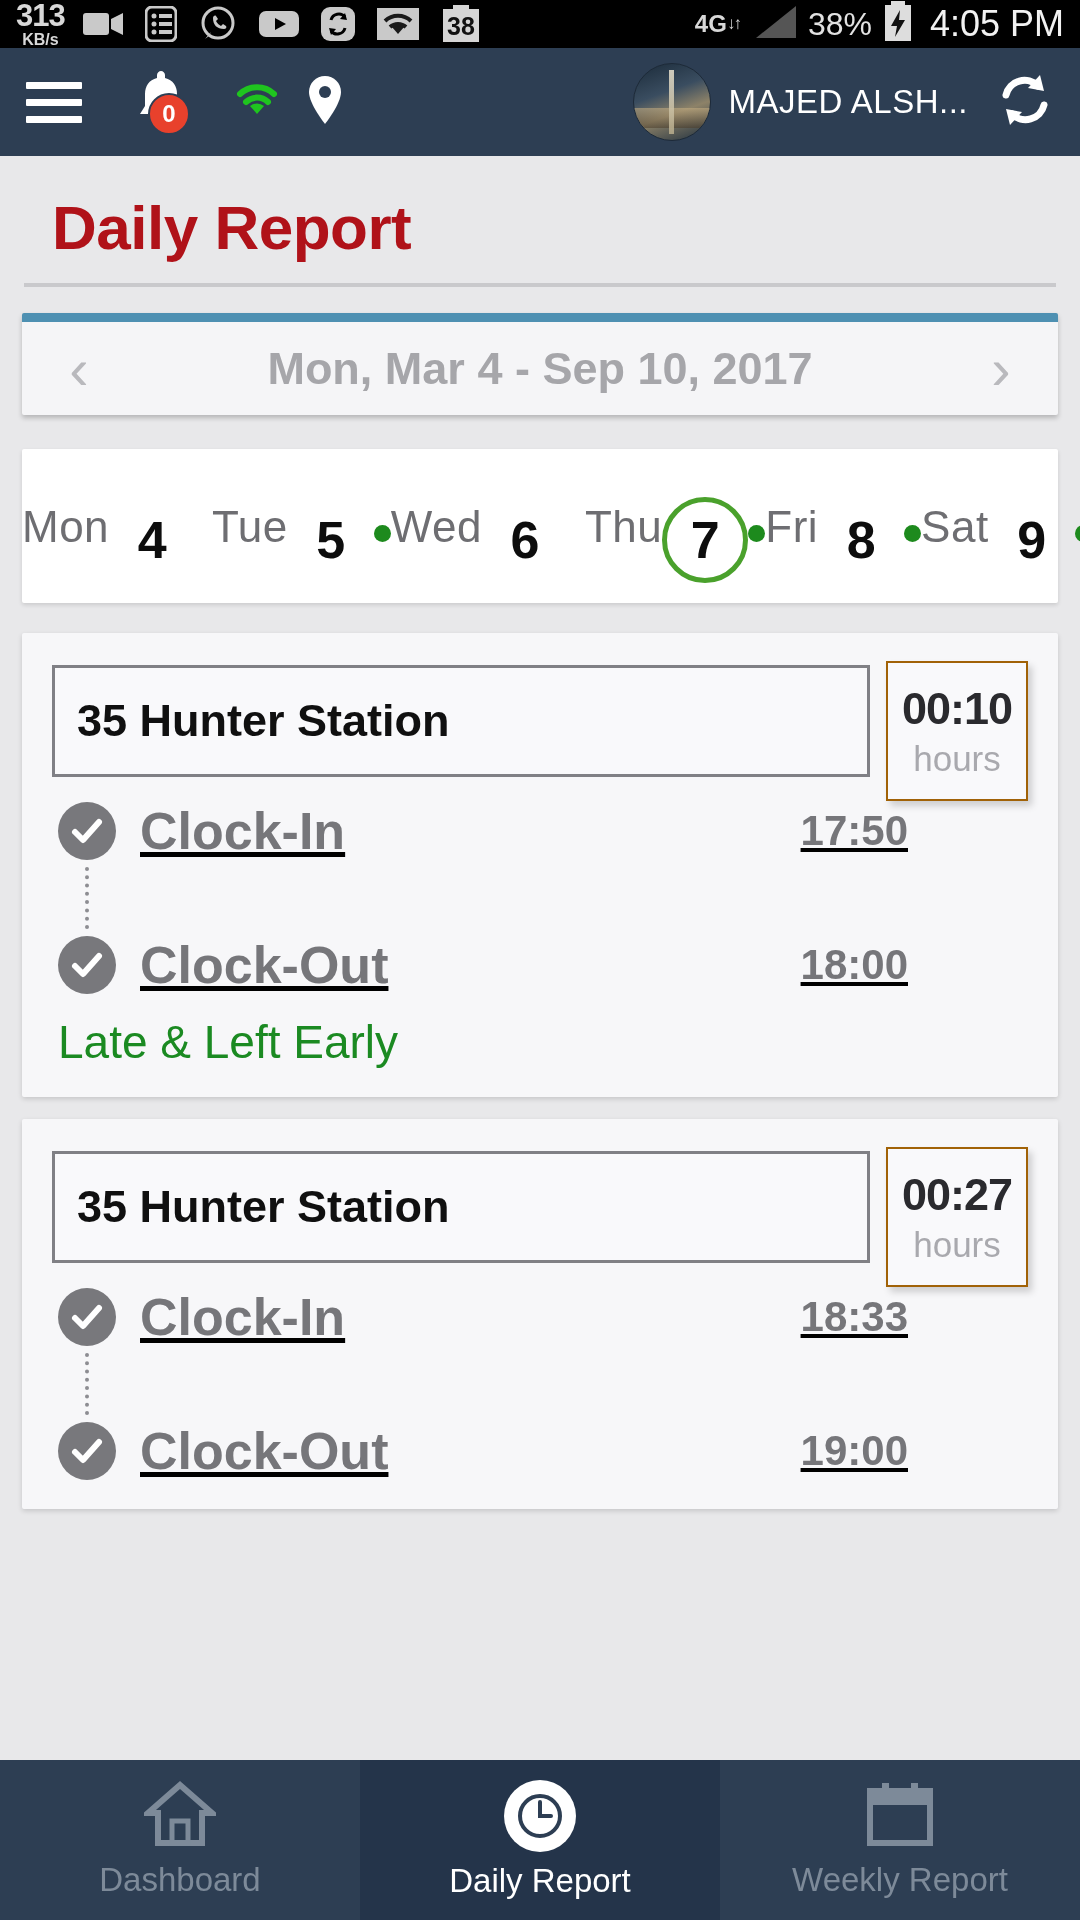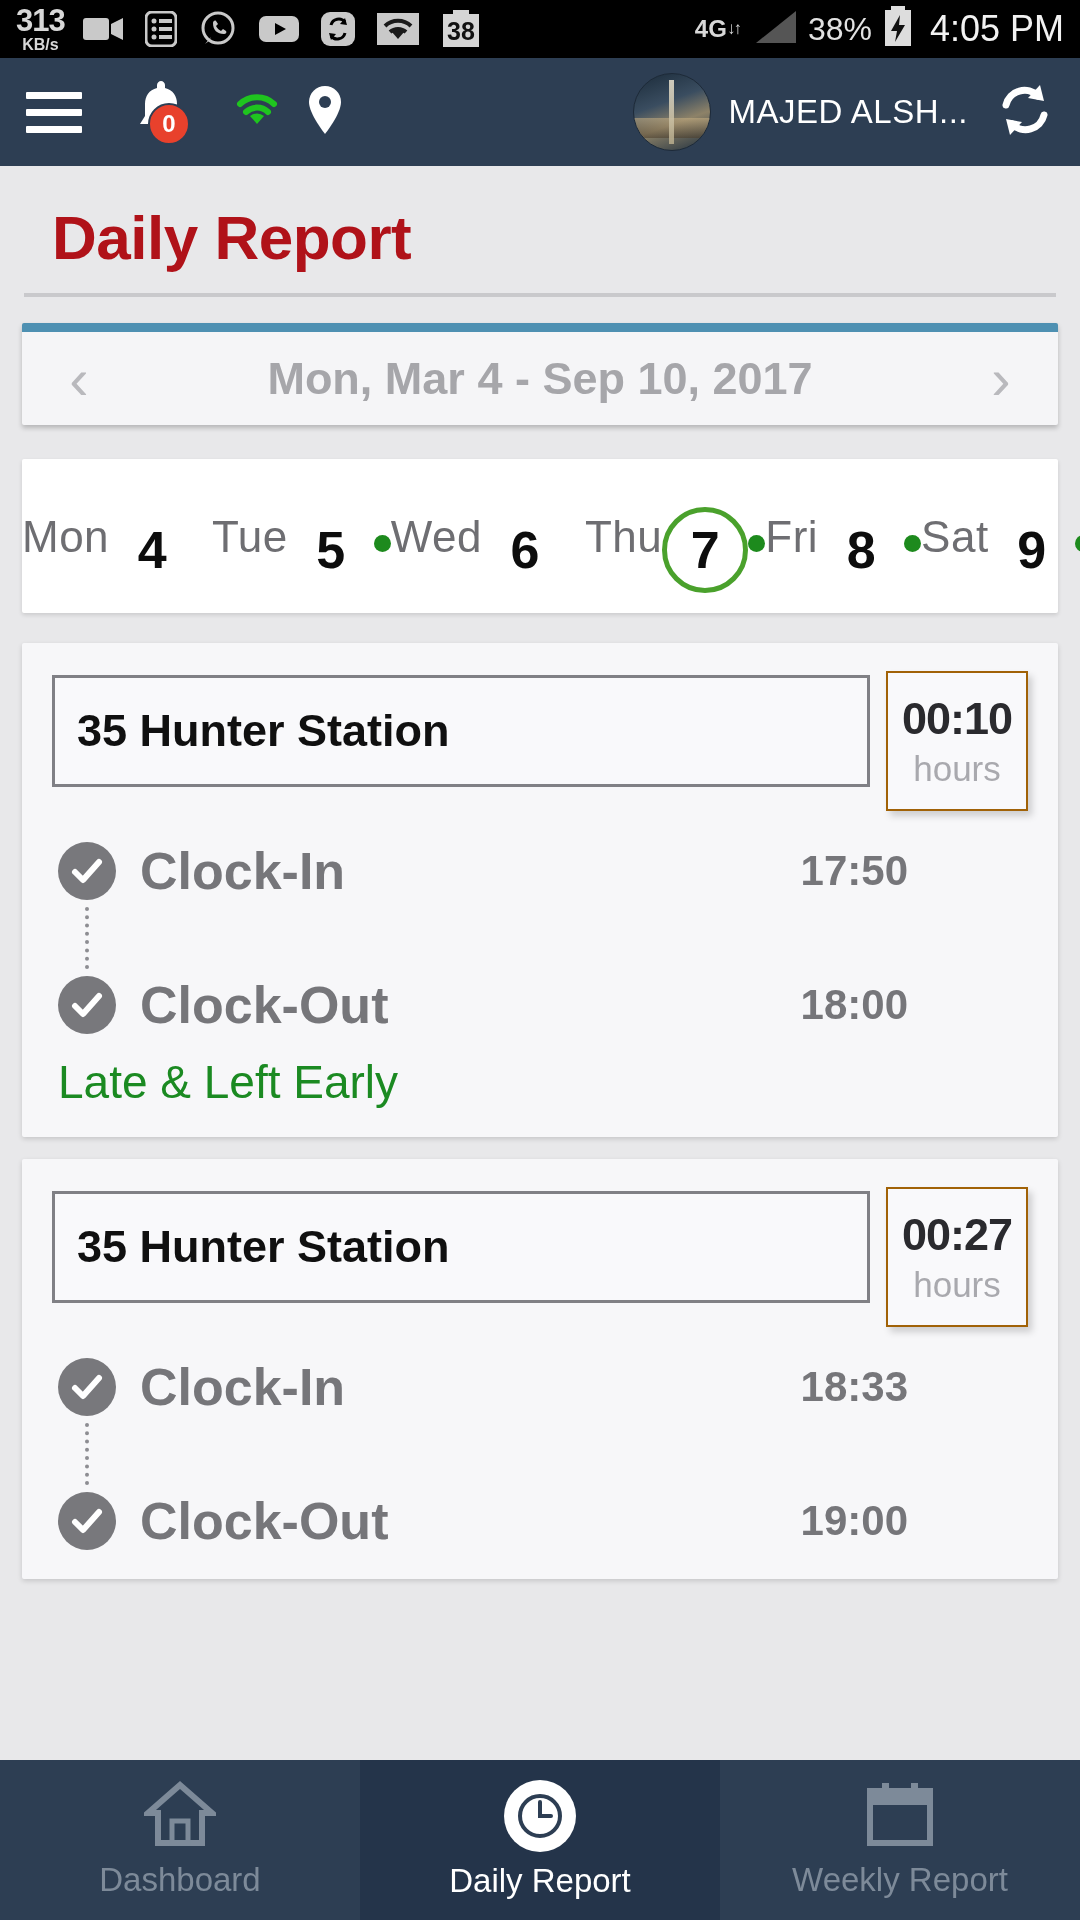--- a/index.html
+++ b/index.html
@@ -6,21 +6,21 @@
   html,body { width:1080px; height:1920px; }
   body {
     font-family:"Liberation Sans", sans-serif;
     background:#e8e8ea;
     overflow:hidden;
     position:relative;
   }
 
   
   .statusbar{
-    height:58px; background:#000; display:flex; align-items:center;
+    height:48px; background:#000; display:flex; align-items:center;
     padding:0 16px; gap:0px; color:#d8d8d8;
   }
   .net-speed{ display:flex; flex-direction:column; align-items:center; line-height:1;
     font-weight:bold; margin-right:18px; }
   .net-speed .num{ font-size:31px; letter-spacing:-1px; }
   .net-speed .unit{ font-size:16px; letter-spacing:0px; margin-top:1px; }
   .sicon{ margin-right:22px; display:flex; align-items:center; justify-content:flex-start;}
   .sb-right{ margin-left:auto; display:flex; align-items:center; gap:10px; }
   .g4{ display:flex; flex-direction:row; align-items:center; line-height:1; font-weight:bold;}
   .g4 .lbl{ font-size:24px; }
@@ -108,21 +108,21 @@
     font-size:45px; font-weight:bold; color:#101010;
   }
   .hours-badge{
     width:142px; height:140px; background:#f9f9fb; border:2px solid #a16207;
     box-shadow:4px 5px 7px rgba(0,0,0,.17);
     display:flex; flex-direction:column; align-items:center; justify-content:center;
     flex:none; margin-top:-4px;
   }
   .hb-time{ font-size:45px; font-weight:bold; color:#2a2a2e; letter-spacing:-1px;}
   .hb-unit{ font-size:35px; color:#a9a9ae; margin-top:4px; }
-  .punches{ margin-top:30px; position:relative; padding-left:6px;}
+  .punches{ position:relative; padding-left:6px;text-decoration:underline;}
   .prow{ display:flex; align-items:center; }
   .pcheck{
     width:58px; height:58px; border-radius:50%; background:#78787c; flex:none;
     display:flex; align-items:center; justify-content:center; position:relative; z-index:2;
   }
   .plabel{ font-size:52px; font-weight:bold; color:#76767a; margin-left:24px;}
   .ptime{ margin-left:auto; font-size:42px; font-weight:bold; color:#76767a; padding-right:120px;}
   .connector{
     width:0; border-left:4px dotted #8d8d92; height:62px; margin:6px 0 6px 27px;
   }

